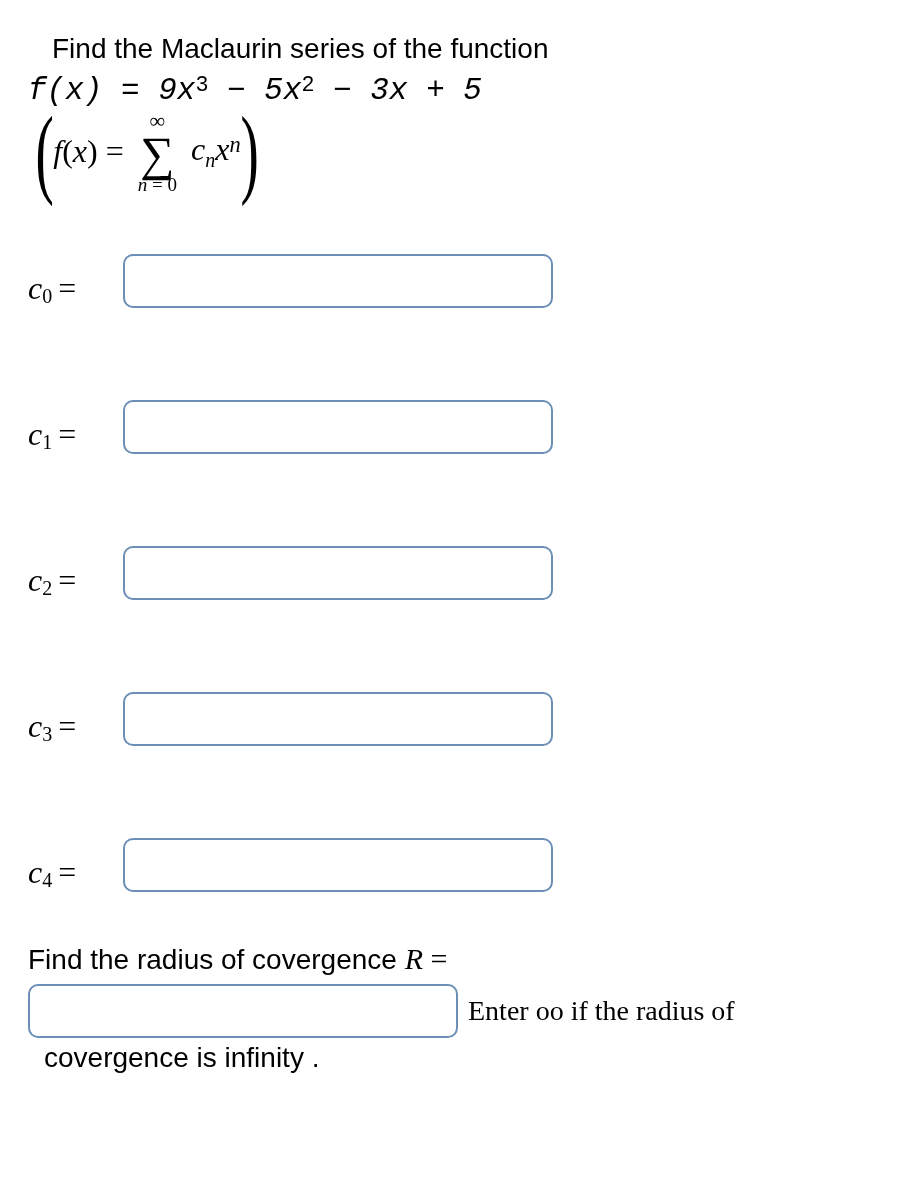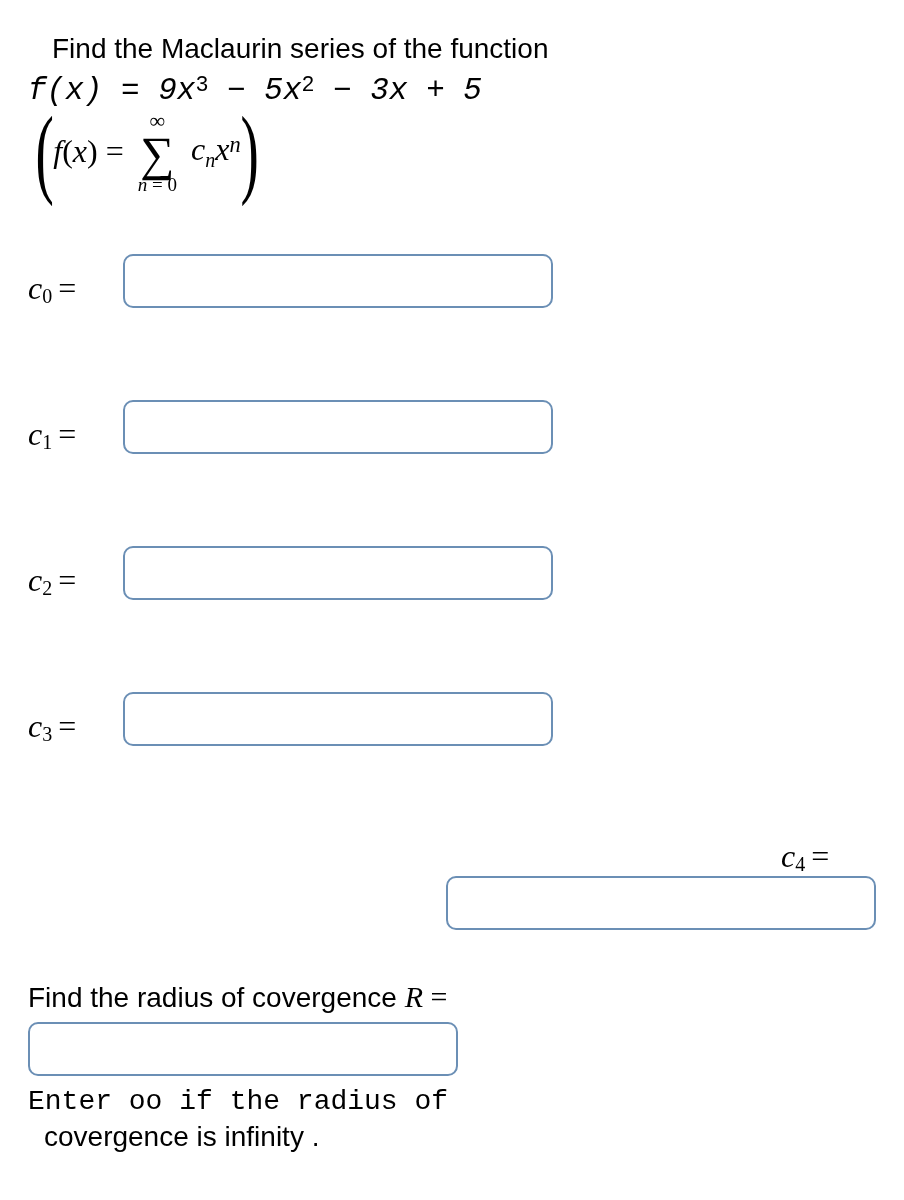--- a/index.html
+++ b/index.html
@@ -110,21 +110,21 @@
       margin-bottom: 8px;
     }
     .roc-line {
       display: flex;
       align-items: center;
       gap: 10px;
       flex-wrap: wrap;
       margin-bottom: 4px;
     }
     .roc-after {
-      font-family: Liberation Mono, monospace;
+      font-family: Liberation Serif, serif;
       font-size: 28px;
       text-align: right;
     }
     .roc-trailing {
       font-family: Arial, Helvetica, sans-serif;
       font-size: 28px;
       margin-top: 4px;
       margin-left: 16px;
     }
     .math-inline {
@@ -182,21 +182,21 @@
   <input type="text" class="input-box" style="">
 </div>
 
 <div class="coeff-row">
   <span class="coeff-label">
     <span>c</span><sub>3</sub><span class="eq-sign">=</span>
   </span>
   <input type="text" class="input-box" style="">
 </div>
 
-<div class="coeff-row" style="margin-bottom:60px;flex-direction:column;">
+<div class="coeff-row" style="margin-bottom:60px;">
   <span class="coeff-label">
     <span>c</span><sub>4</sub><span class="eq-sign">=</span>
   </span>
   <input type="text" class="input-box" style="">
 </div>
 
 <div class="roc-prompt">
   <span>Find the radius of covergence </span><span class="math-inline">R</span><span class="math-inline" style="font-style:normal;"> =</span>
 </div>
 

